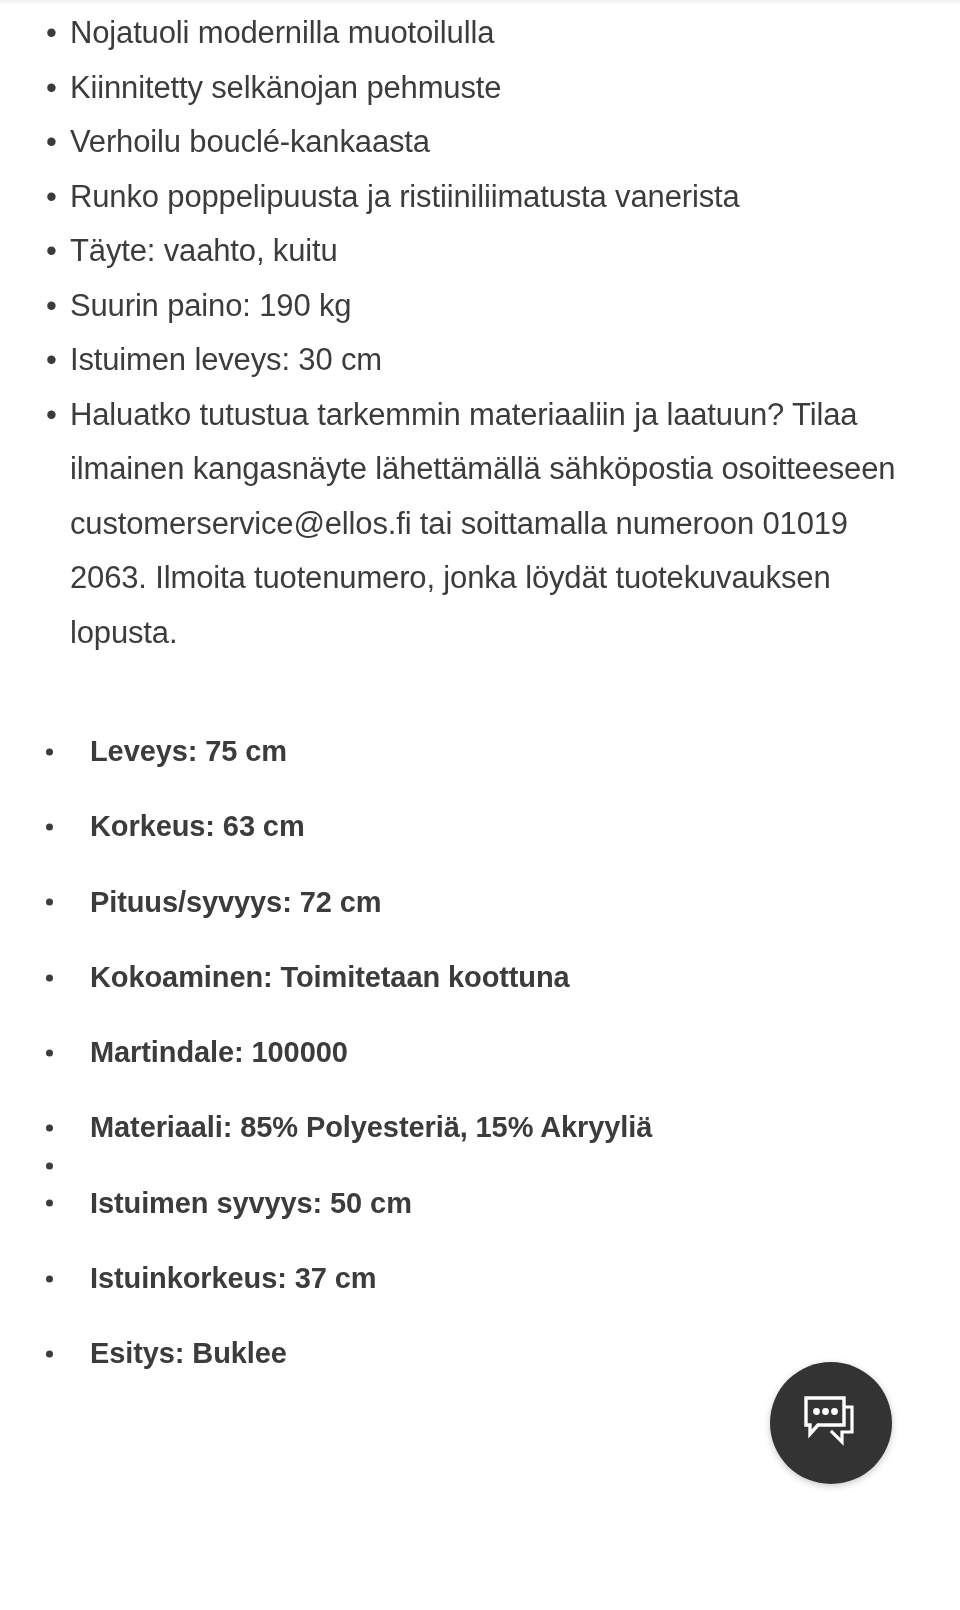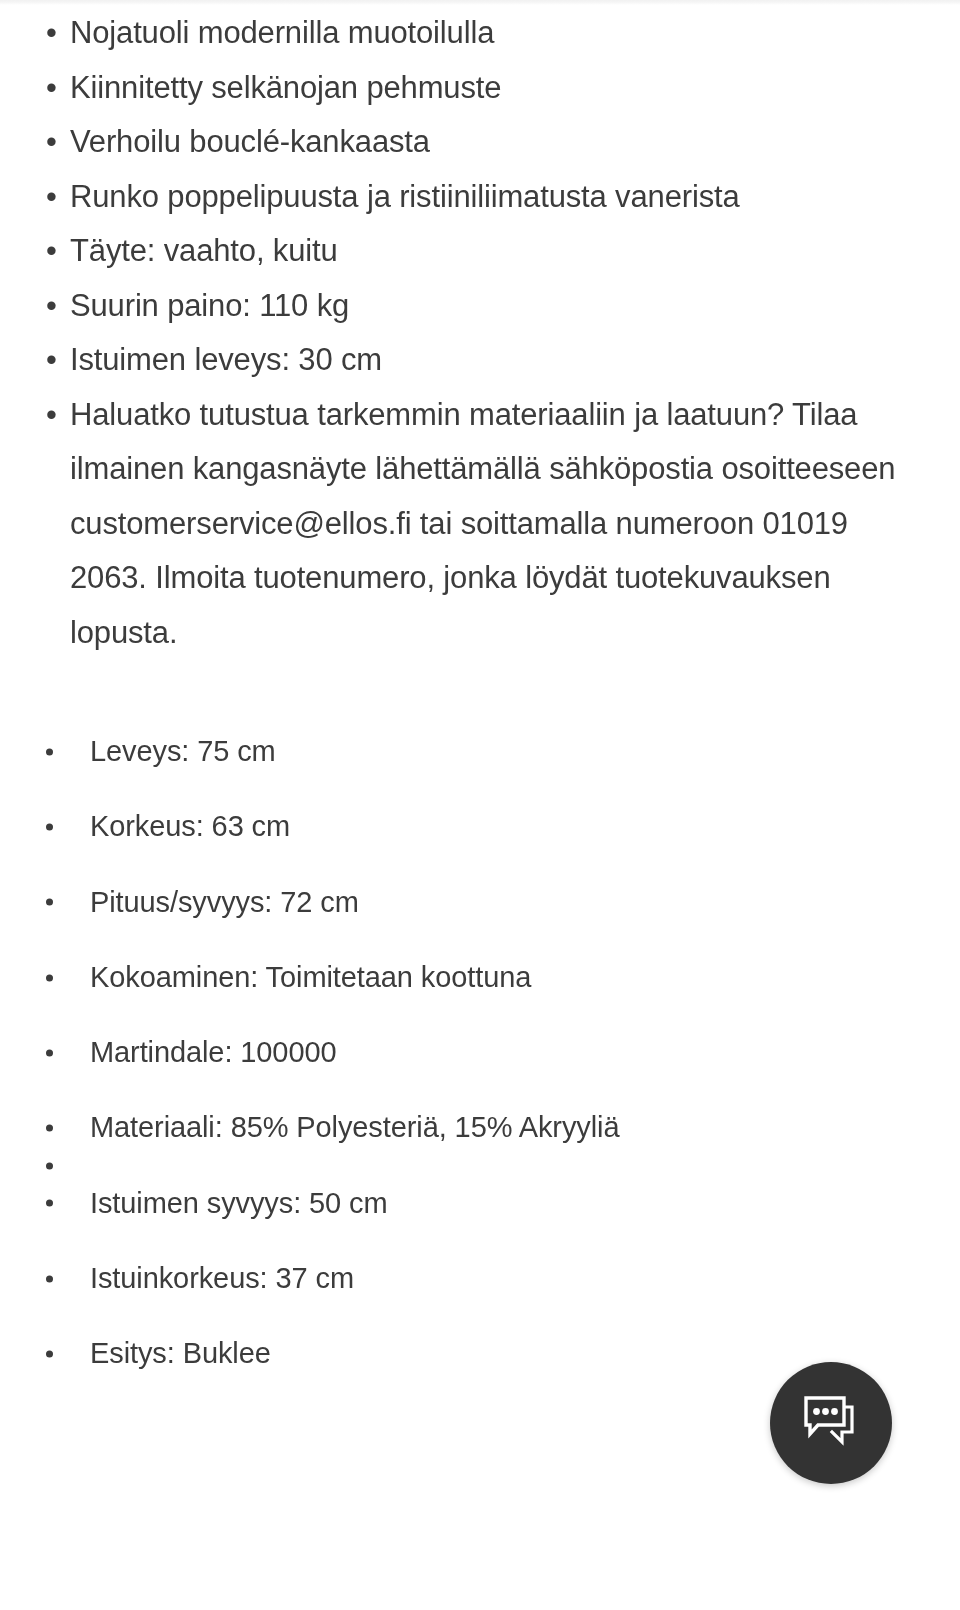--- a/index.html
+++ b/index.html
@@ -60,20 +60,21 @@
 
   
   .spec-list {
     position: absolute;
     top: 714px;
     left: 40px;
     width: 880px;
     list-style: none;
     margin: 0;
     padding: 0;
+    font-weight: bold;
   }
   .spec-list li {
     position: relative;
     padding-left: 50px;
     font-size: 29px;
     line-height: 75.3px;
     color: #3c3c3c;
     letter-spacing: -0.1px;
   }
   .spec-list li .bullet-dot {
@@ -144,21 +145,21 @@
     <li>
       <span class="bullet">•</span>
       <span>Runko poppelipuusta ja ristiiniliimatusta vanerista</span>
     </li>
     <li>
       <span class="bullet">•</span>
       <span>Täyte: vaahto, kuitu</span>
     </li>
     <li>
       <span class="bullet">•</span>
-      <span>Suurin paino: 110 kg</span>
+      <span>Suurin paino: 190 kg</span>
     </li>
     <li>
       <span class="bullet">•</span>
       <span>Istuimen leveys: 30 cm</span>
     </li>
     <li>
       <span class="bullet">•</span>
       <span>Haluatko tutustua tarkemmin materiaaliin ja laatuun? Tilaa ilmainen kangasnäyte lähettämällä sähköpostia osoitteeseen customerservice@ellos.fi tai soittamalla numeroon 01019 2063. Ilmoita tuotenumero, jonka löydät tuotekuvauksen lopusta.</span>
     </li>
   </ul>

